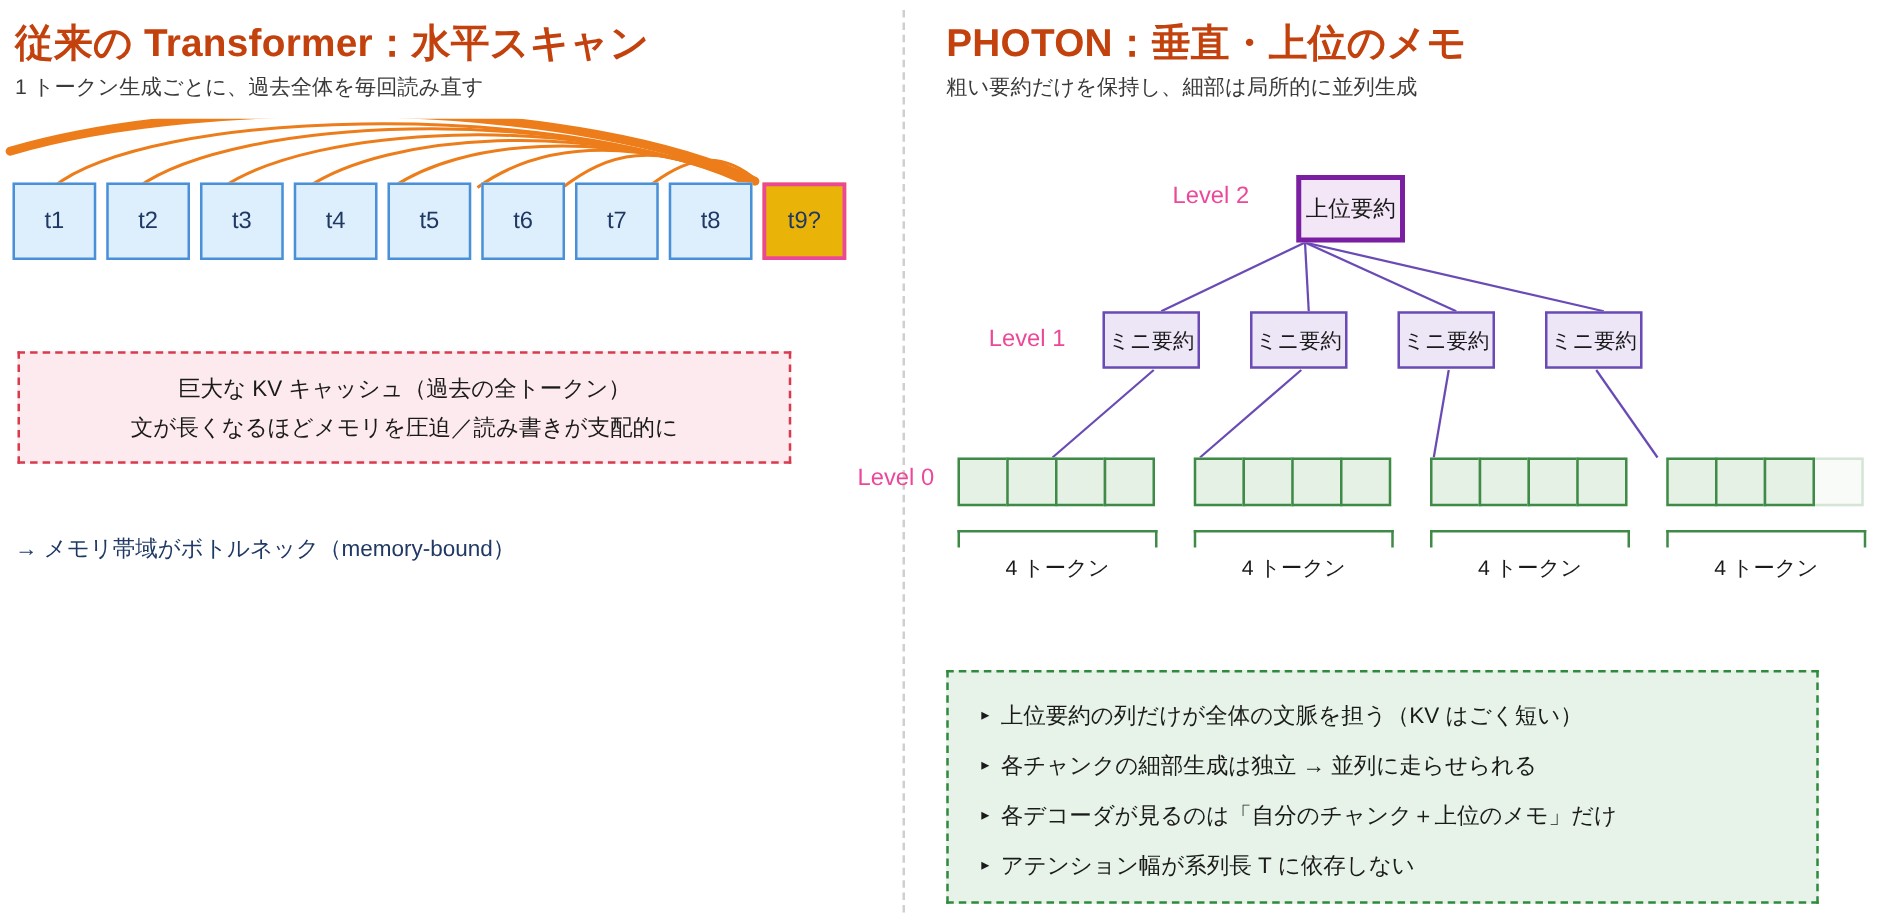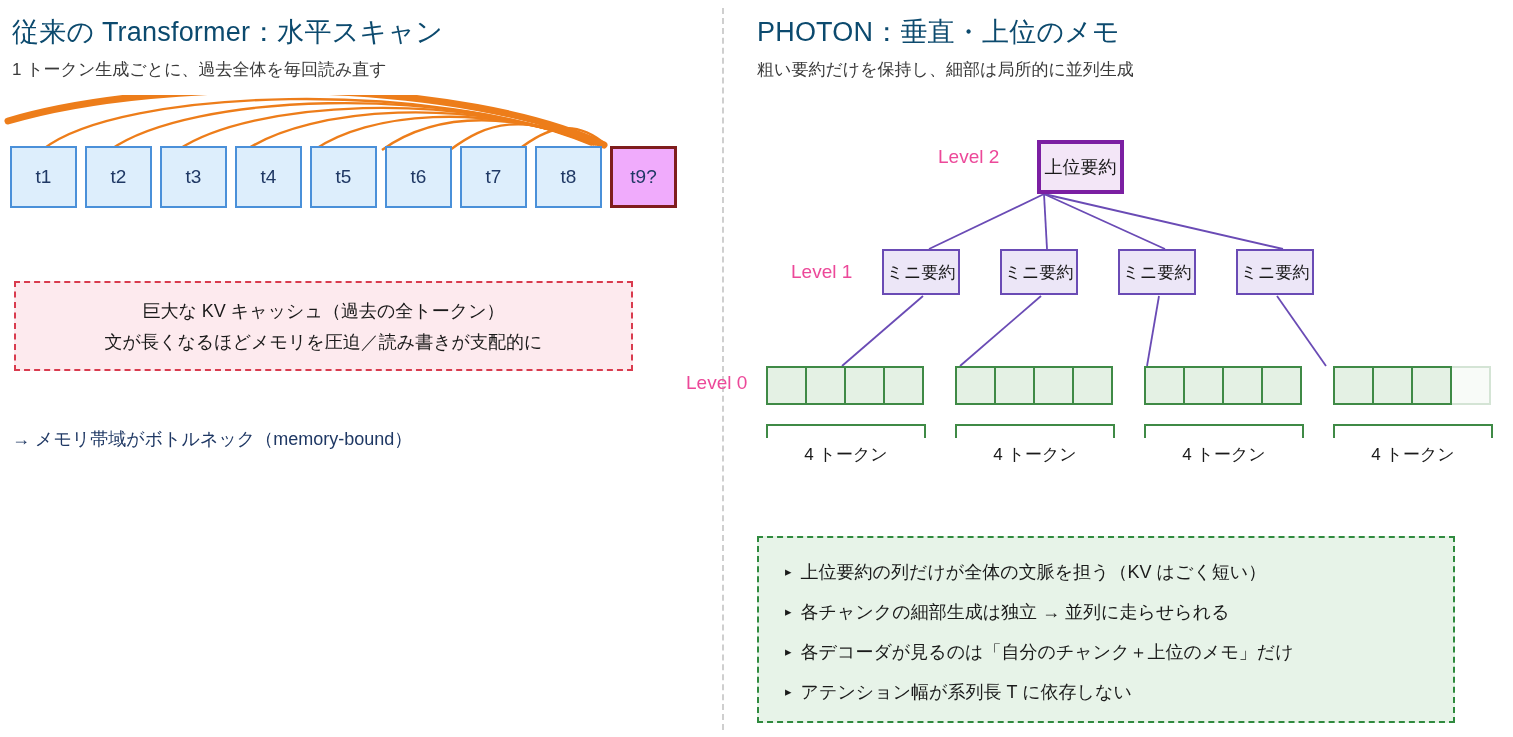--- a/index.html
+++ b/index.html
@@ -14,38 +14,38 @@
   
   .divider {
     position: absolute; left: 722px; top: 8px;
     width: 0; height: 722px;
     border-left: 2px dashed #cfcfcf;
   }
 
   
   .panel-title {
     position: absolute;
-    font-size: 27px; font-weight: normal; color: #0c4a6e;
+    font-size: 31px; font-weight: bold; color: #c2410c;
     letter-spacing: .2px; white-space: nowrap;
   }
   .panel-sub {
     position: absolute;
     font-size: 17px; color: #3a3a3a; white-space: nowrap;
   }
 
   
   .tok-strip { position: absolute; left: 10px; top: 146px; display: flex; gap: 8px; }
   .tok {
     width: 67px; height: 62px;
     display: flex; align-items: center; justify-content: center;
     font-size: 19px; color: #1f3864;
     background: #ddeefc; border: 2px solid #4a90d9;
   }
   .tok.last {
-    background: #f0abfc; border: 3px solid #7f1d1d; color: #1f3864;
+    background: #eab308; border: 3px solid #ec4899; color: #1f3864;
   }
 
   
   .arcs { position: absolute; left: 0; top: 95px; width: 700px; height: 80px; }
 
   
   .kv-box {
     position: absolute; left: 14px; top: 281px;
     width: 619px; height: 90px;
     background: #fdeaee; border: 2px dashed #d93b4e;

